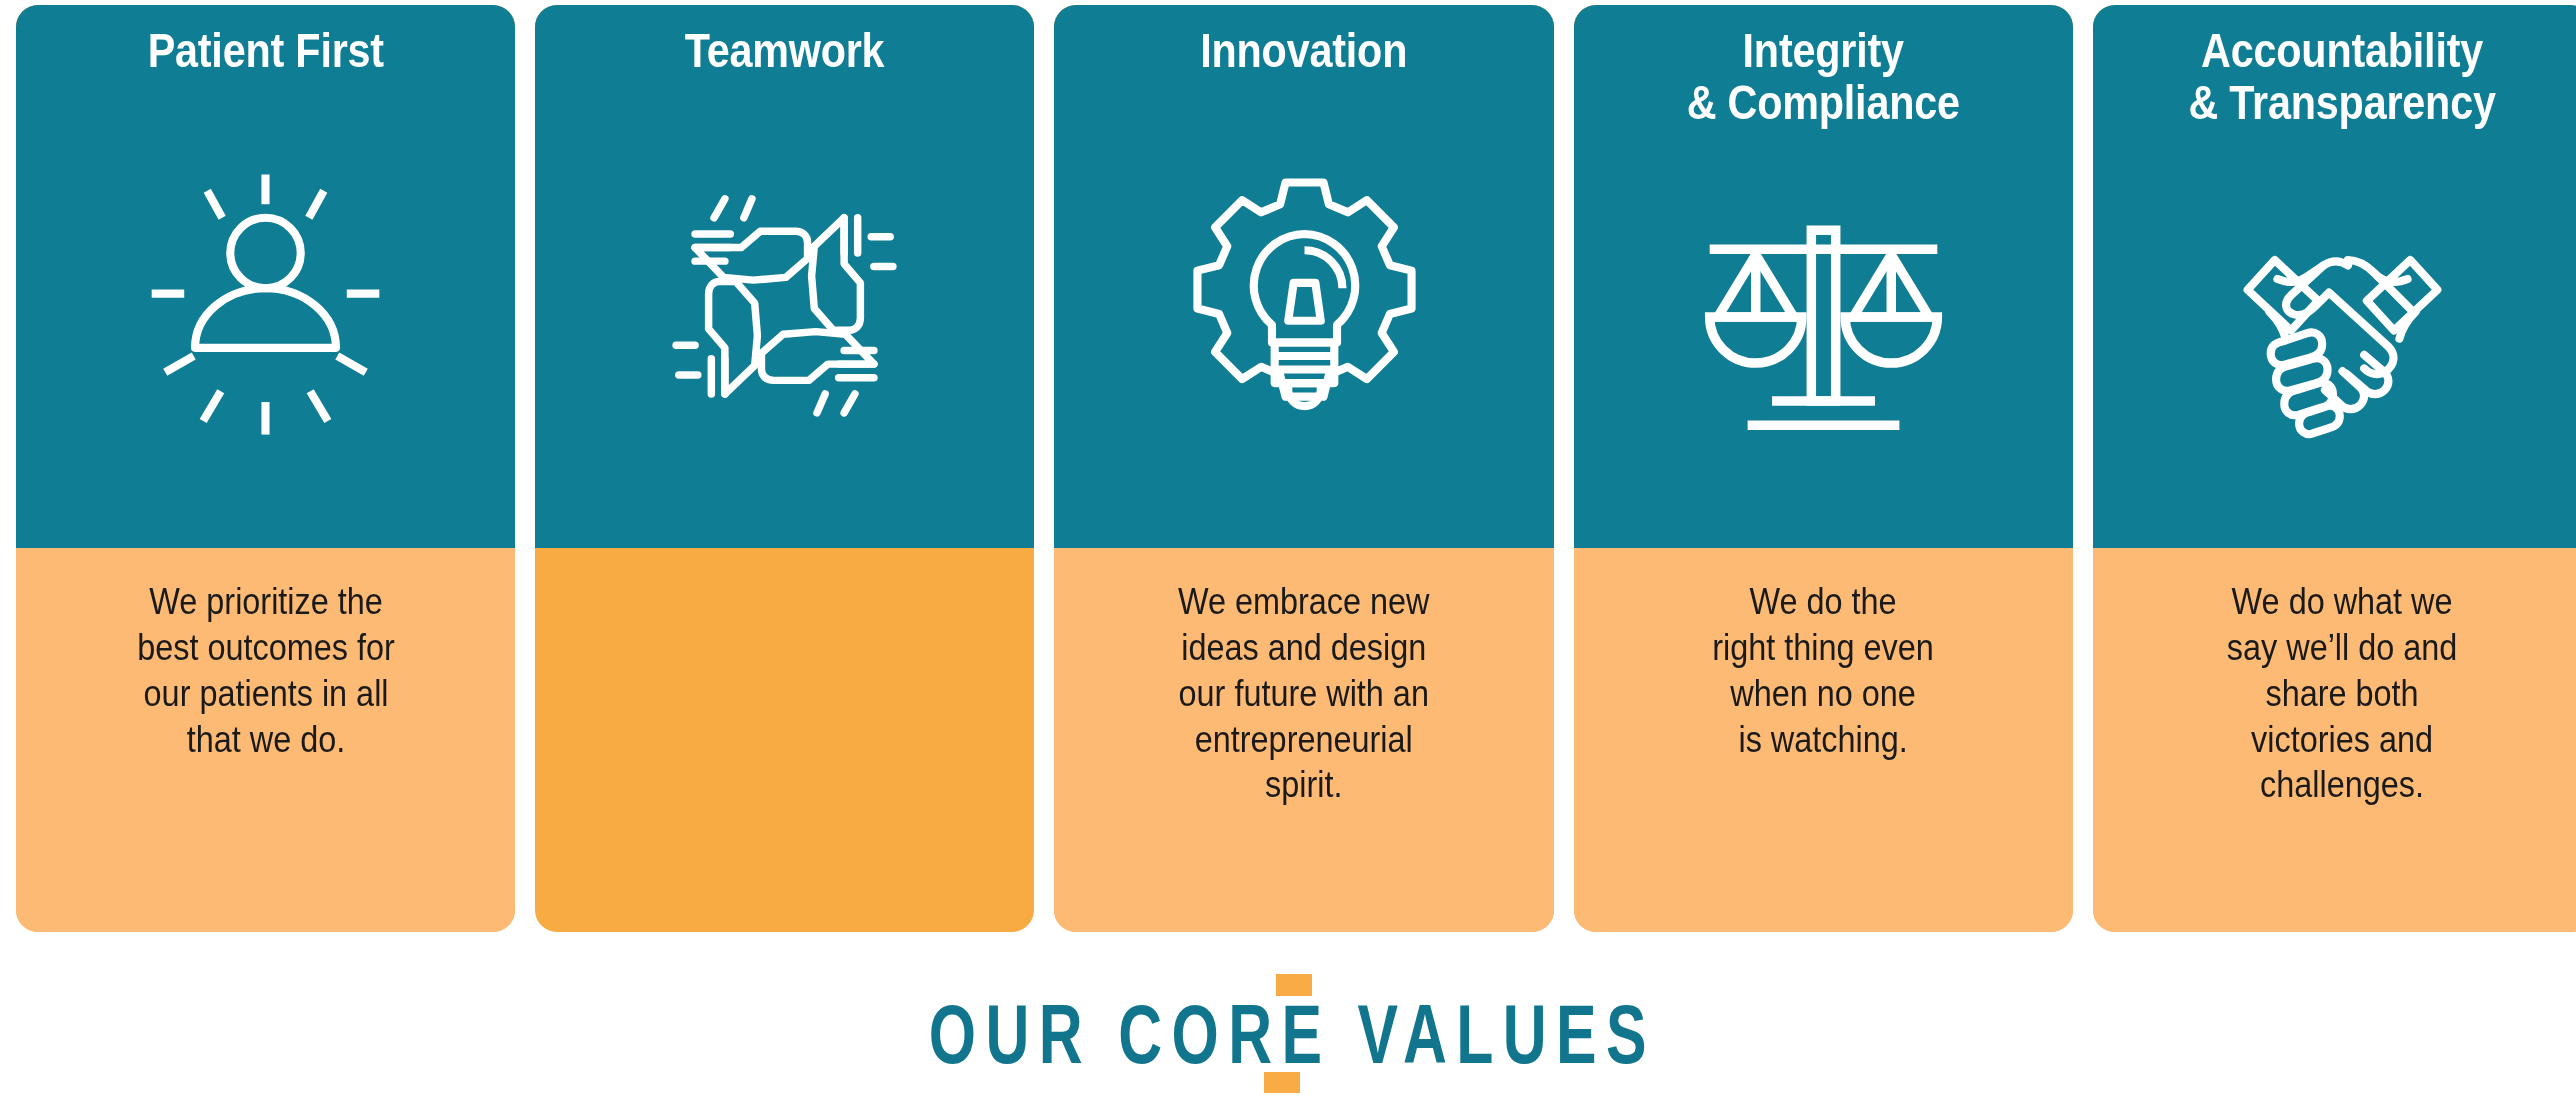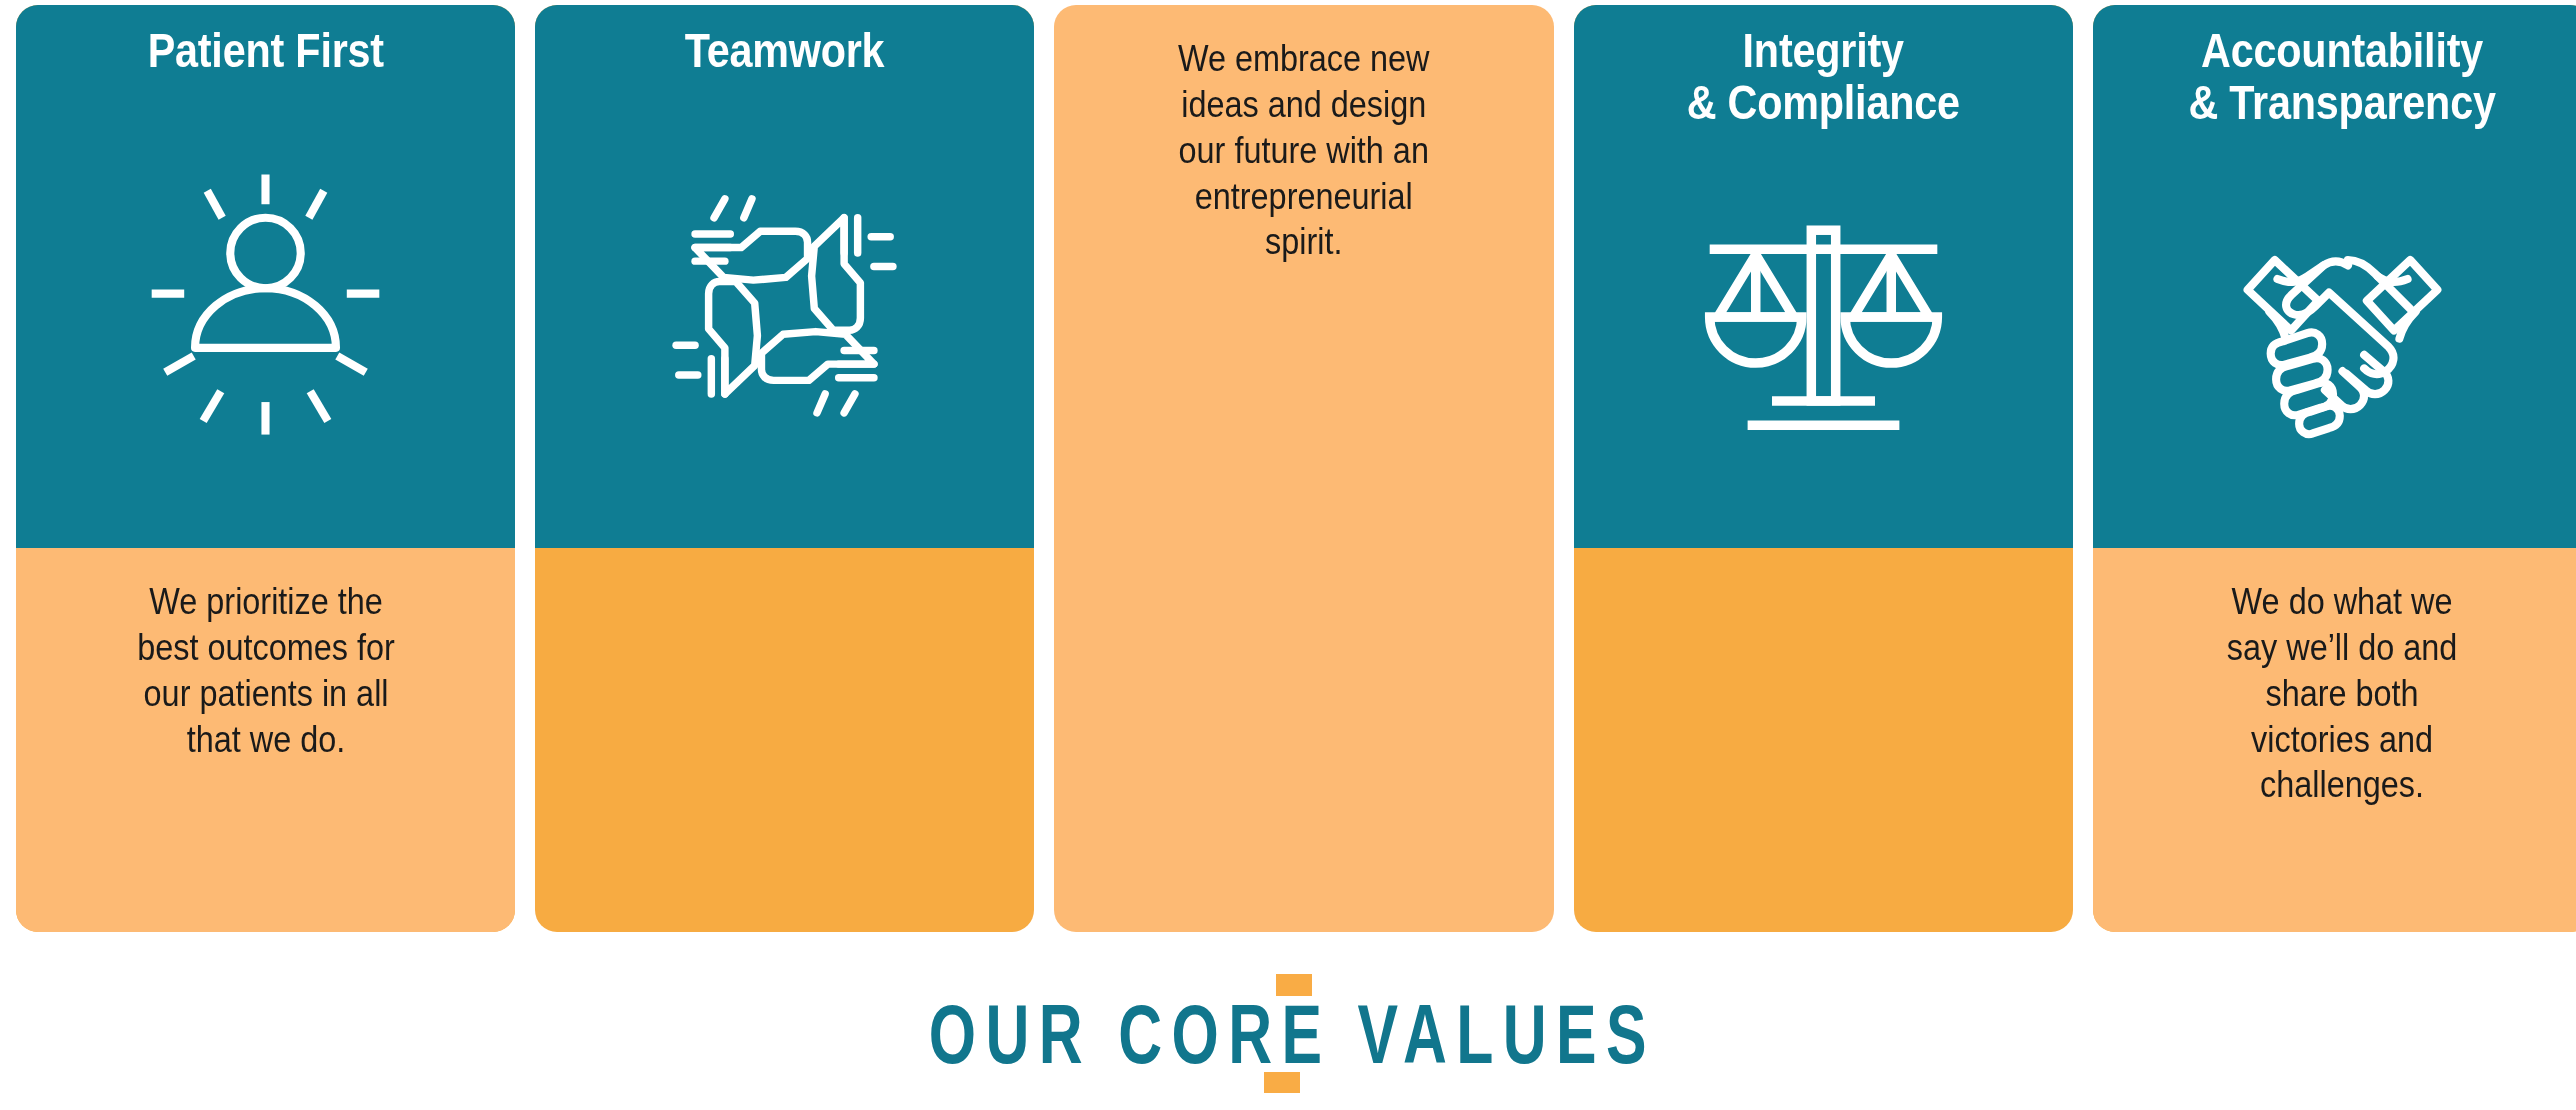--- a/index.html
+++ b/index.html
@@ -162,20 +162,41 @@
                 <path d="M56 166 v-26"></path>
                 <path d="M36 152 h-14"></path>
               <path d="M34 130 h-14"></path>
             </g>
           </svg>
         </div>
       </div>
     </div>
 
     <div class="card">
+      <div class="card-top">
+        <div class="card-title">Innovation</div>
+        <div class="icon-wrap">
+          <svg width="271" height="271" viewBox="0 0 200 200" fill="none" stroke="#ffffff" stroke-width="6" stroke-linejoin="round" stroke-linecap="butt">
+
+            <path d="M86 10 h28 l4 16 14 6 14 -9 20 20 -9 14 6 14 16 4 v28 l-16 4 -6 14 9 14 -20 20 -14 -9 -14 6 -4 16 h-28 l-4 -16 -14 -6 -14 9 -20 -20 9 -14 -6 -14 -16 -4 v-28 l16 -4 6 -14 -9 -14 20 -20 14 9 14 -6 z"></path>
+
+            <path d="M100 48 a38 38 0 0 1 24 67 v13 h-48 v-13 a38 38 0 0 1 24 -67 z"></path>
+
+            <path d="M100 60 a28 28 0 0 1 28 28"></path>
+
+            <path d="M88 112 l4 -28 h16 l4 28 z"></path>
+
+            <rect x="78" y="128" width="44" height="30"></rect>
+            <line x1="78" y1="138" x2="122" y2="138"></line>
+            <line x1="78" y1="148" x2="122" y2="148"></line>
+
+            <path d="M88 158 h24 v5 a12 12 0 0 1 -24 0 z"></path>
+          </svg>
+        </div>
+      </div>
       <div class="card-body">
         <div class="card-desc">We embrace new
 ideas and design
 our future with an
 entrepreneurial
 spirit.</div>
       </div>
     </div>
 
     <div class="card">
@@ -198,20 +219,26 @@
 
             <path d="M116 90 a34 34 0 0 0 68 0 z"></path>
             <line x1="150" y1="44" x2="150" y2="90"></line>
 
             <line x1="62" y1="152" x2="138" y2="152"></line>
 
             <line x1="44" y1="170" x2="156" y2="170"></line>
           </svg>
         </div>
       </div>
+      <div class="card-body">
+        <div class="card-desc">We do the
+right thing even
+when no one
+is watching.</div>
+      </div>
     </div>
 
     <div class="card">
       <div class="card-top">
         <div class="card-title">Accountability
 &amp; Transparency</div>
         <div class="icon-wrap">
           <svg width="271" height="271" viewBox="0 0 200 200" fill="none" stroke="#ffffff" stroke-width="6" stroke-linecap="round" stroke-linejoin="round">
 
             <path d="M30 70 l20 -22 32 30 -20 22 z"></path>

